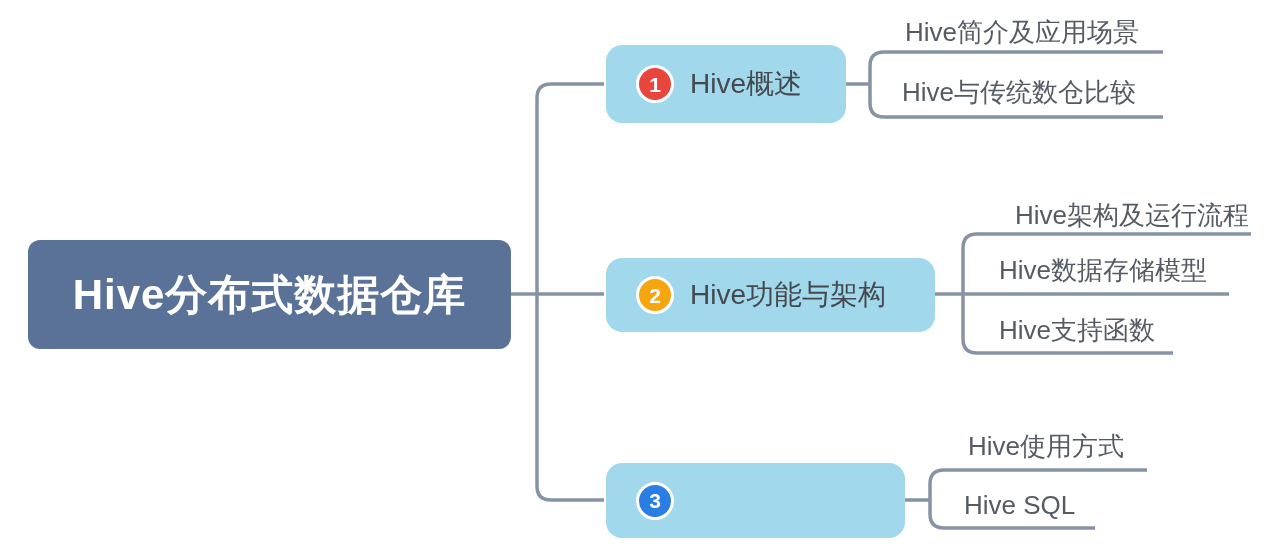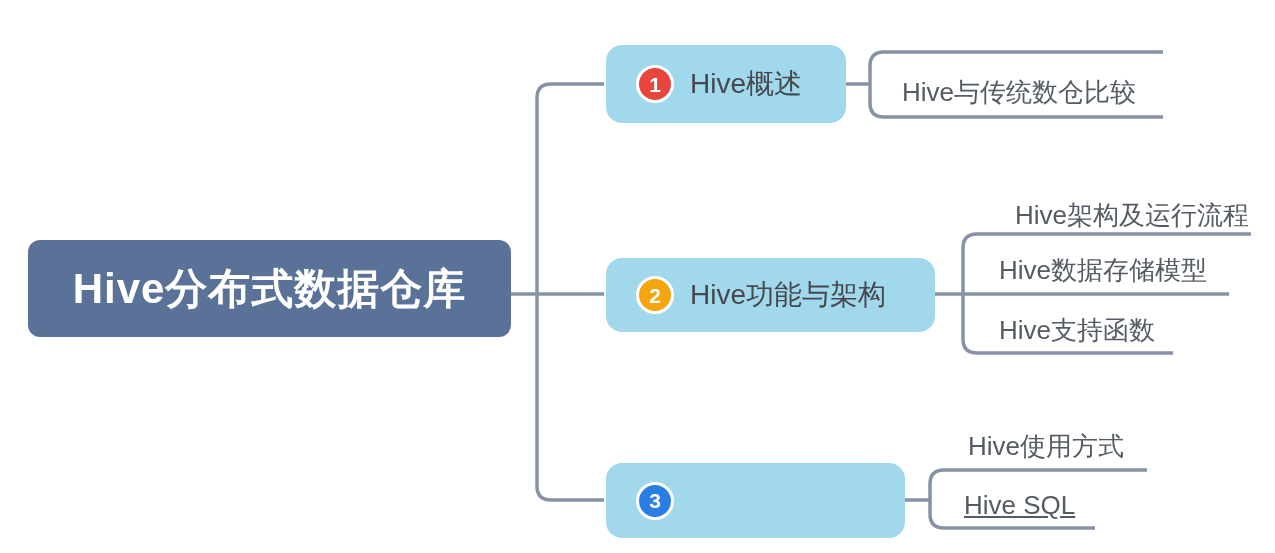--- a/index.html
+++ b/index.html
@@ -9,21 +9,21 @@
     background:#ffffff;
     font-family:"Liberation Sans","DejaVu Sans",sans-serif;
     overflow:hidden;
   }
   .connectors{position:absolute;left:0;top:0;width:1275px;height:553px;}
   .connectors path{fill:none;stroke:#8793a4;stroke-width:3.5;stroke-linejoin:round;}
 
   .node{position:absolute;box-sizing:border-box;display:flex;align-items:center;}
 
   .root-node{
-    left:28px;top:240px;width:483px;height:97px;
+    left:28px;top:240px;width:483px;height:109px;
     background:#5a7198;border-radius:12px;
     justify-content:center;
     color:#ffffff;font-size:42px;font-weight:bold;letter-spacing:1px;
   }
 
   .branch{
     background:#a1d8eb;border-radius:16px;
     color:#45494e;font-size:28px;
     padding-left:30px;gap:16px;
   }
@@ -45,21 +45,21 @@
   .subtopic{
     position:absolute;
     color:#555b64;font-size:26px;line-height:32px;white-space:nowrap;
   }
   .c1a{left:905px;top:16px;}
   .c1b{left:902px;top:76px;}
   .c2a{left:999px;top:199px;margin-left:16px;}
   .c2b{left:999px;top:254px;}
   .c2c{left:999px;top:314px;text-align:center;}
   .c3a{left:968px;top:430px;}
-  .c3b{left:964px;top:489px;text-decoration:underline;}
+  .c3b{left:964px;top:489px;}
 </style>
 </head>
 <body>
 
 <div class="canvas">
 
   <svg class="connectors" viewBox="0 0 1275 553" aria-hidden="true">
     <path d="M511 294 H604"></path>
     <path d="M604 84 H551 Q537 84 537 98 V486 Q537 500 551 500 H604"></path>
     <path d="M845 84 H870"></path>
@@ -82,20 +82,21 @@
 
   <div class="node branch branch-2">
     <span class="badge badge-2">2</span>
     <span>Hive功能与架构</span>
   </div>
 
   <div class="node branch branch-3">
     <span class="badge badge-3">3</span>
   </div>
 
+  <div class="subtopic c1a">Hive简介及应用场景</div>
   <div class="subtopic c1b">Hive与传统数仓比较</div>
 
   <div class="subtopic c2a">Hive架构及运行流程</div>
   <div class="subtopic c2b">Hive数据存储模型</div>
   <div class="subtopic c2c">Hive支持函数</div>
 
   <div class="subtopic c3a">Hive使用方式</div>
   <div class="subtopic c3b">Hive SQL</div>
 
 </div>

